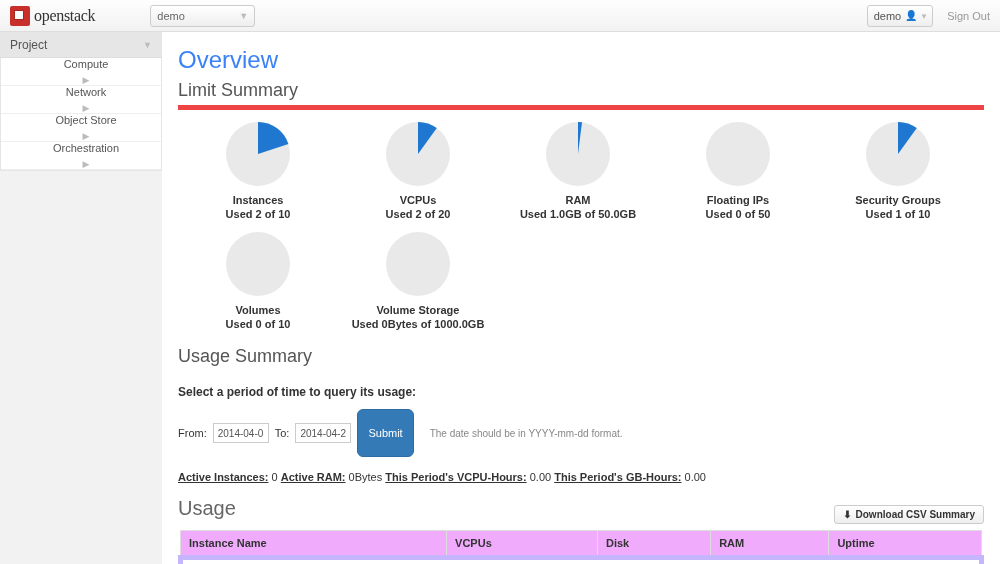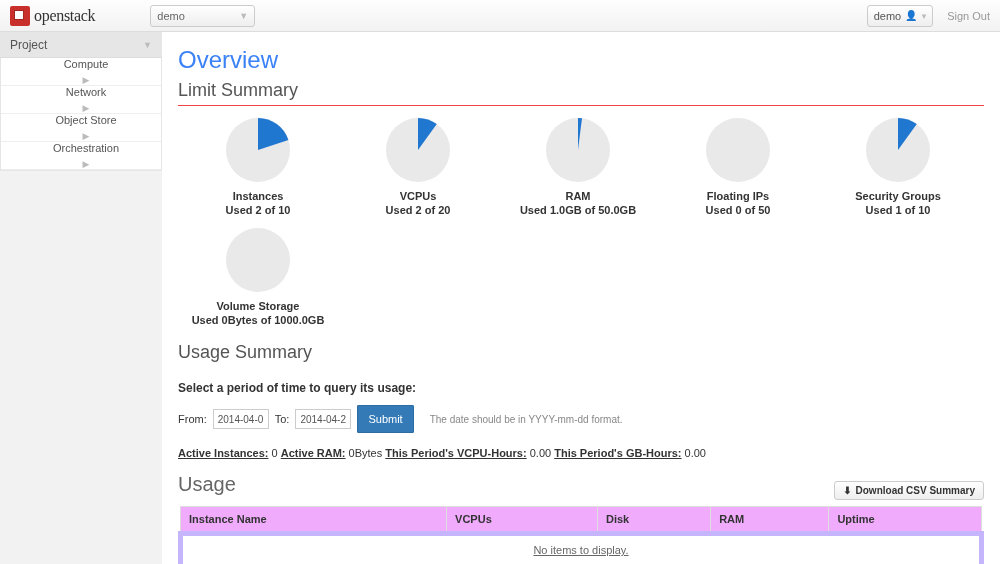--- a/index.html
+++ b/index.html
@@ -15,31 +15,31 @@
 .signout { margin-left: 14px; font-size: 11px; color: #999; text-decoration:none;}
 .layout { display: flex; }
 .sidebar { width: 162px; background: #f2f2f2; min-height: 532px; }
 .sidebar-header { height: 26px; display:flex; align-items:center; justify-content:space-between; padding: 0 10px; font-size: 12px; color:#555; background:#e6e6e6; border-bottom:1px solid #ddd;}
 .sidebar-sub { background:#fff; border:1px solid #e5e5e5; border-top:none;}
 .sidebar-item { height: 28px; display:flex; align-items:center; justify-content:space-between; padding: 0 12px 0 22px; font-size:11px; color:#555; border-bottom:1px solid #eee; cursor:pointer;flex-direction:column;}
 .chevron { color:#bbb; font-size:9px;}
 .dropcaret { color:#bbb; font-size:9px;}
 .main { flex:1; padding: 10px 16px 20px 16px; }
 h1.title { font-size: 24px; font-weight:300; color:#3b82f6; margin: 4px 0 4px 0; }
-h2.section { font-size: 18px; font-weight:400; color:#555; border-bottom:1px solid #ef4444; padding-bottom:4px; margin-top:6px; margin-bottom:10px;}
+h2.section { font-size: 18px; font-weight:400; color:#555; border-bottom:5px solid #ef4444; padding-bottom:4px; margin-top:6px; margin-bottom:10px;}
 h2.section.noborder { border-bottom:none; margin-bottom:4px;}
 .limits { display:flex; flex-wrap:wrap; gap: 0; }
 .limit { width: 160px; text-align:center; margin-bottom: 10px; }
 .pie { width: 68px; height: 68px; margin: 0 auto 6px auto; position:relative; }
 .limit-label { font-size:11px; font-weight:bold; color:#333; }
 .limit-value { font-size:11px; color:#333; font-weight:bold; margin-top:2px;}
 .query-line { font-size:12px; font-weight:bold; color:#333; margin-top:14px; margin-bottom:10px;}
 .form-row { display:flex; align-items:center; gap:6px; font-size:11px; margin-bottom:14px;}
 .form-row input { width:56px; height:20px; border:1px solid #ccc; padding:0 4px; font-size:10px; color:#555;}
-.btn-primary { background:#337ab7; border:1px solid #2e6da4; color:#fff; padding:7px 10px; border-radius:1px; font-size:11px; cursor:pointer;}
+.btn-primary { background:#337ab7; border:1px solid #2e6da4; color:#fff; padding:17px 10px; border-radius:6px; font-size:11px; cursor:pointer;}
 .hint { font-size:10px; color:#888; margin-left:10px;}
 .stats { font-size:11px; color:#333; margin-bottom:14px;}
 .stats b { font-weight:bold;text-decoration:underline; }
 .usage-header { display:flex; justify-content:space-between; align-items:flex-end; margin-bottom:6px;}
 .dl-btn { border:1px solid #ccc; background: linear-gradient(#fff,#eee); padding:3px 8px; border-radius:3px; font-size:10px; display:flex; align-items:center; gap:4px; cursor:pointer; color:#333; font-weight:bold;}
 table.usage { width:100%; border-collapse:collapse; font-size:11px; border:1px solid #ddd;}
 table.usage th { text-align:left; background:#f0abfc; border:1px solid #ddd; padding:6px 8px; font-weight:bold; color:#333;}
 table.usage td { border:5px solid #c4b5fd; padding:8px; text-align:center; color:#666;text-decoration:underline;}
 .table-footer { background:#f5f5f5; border:1px solid #ddd; border-top:none; padding:5px 8px; font-size:10px; color:#777;}
 </style>
@@ -131,20 +131,27 @@
     <circle cx="34" cy="34" r="32" fill="#e9e9e9"></circle>
     <path d="M 34 34 L 34 2 A 32 32 0 0 1 52.80912807335914 8.111456180001682 Z" fill="#1f77d0"></path>
   </svg></div>
     <div class="limit-label">Security Groups</div>
     <div class="limit-value">Used 1 of 10</div>
         </div>
         <div class="limit">
           <div class="pie"><svg width="68" height="68">
               <circle cx="34" cy="34" r="32" fill="#e9e9e9"></circle>
             </svg></div>
+    <div class="limit-label">Volumes</div>
+    <div class="limit-value">Used 0 of 10</div>
+        </div>
+        <div class="limit">
+          <div class="pie"><svg width="68" height="68">
+              <circle cx="34" cy="34" r="32" fill="#e9e9e9"></circle>
+            </svg></div>
     <div class="limit-label">Volume Storage</div>
     <div class="limit-value">Used 0Bytes of 1000.0GB</div>
         </div>
       </div>
 
     <h2 class="section noborder">Usage Summary</h2>
     <div class="query-line">Select a period of time to query its usage:</div>
     <div class="form-row">
       <span>From:</span>
       <input type="text" value="2014-04-01" style="">

